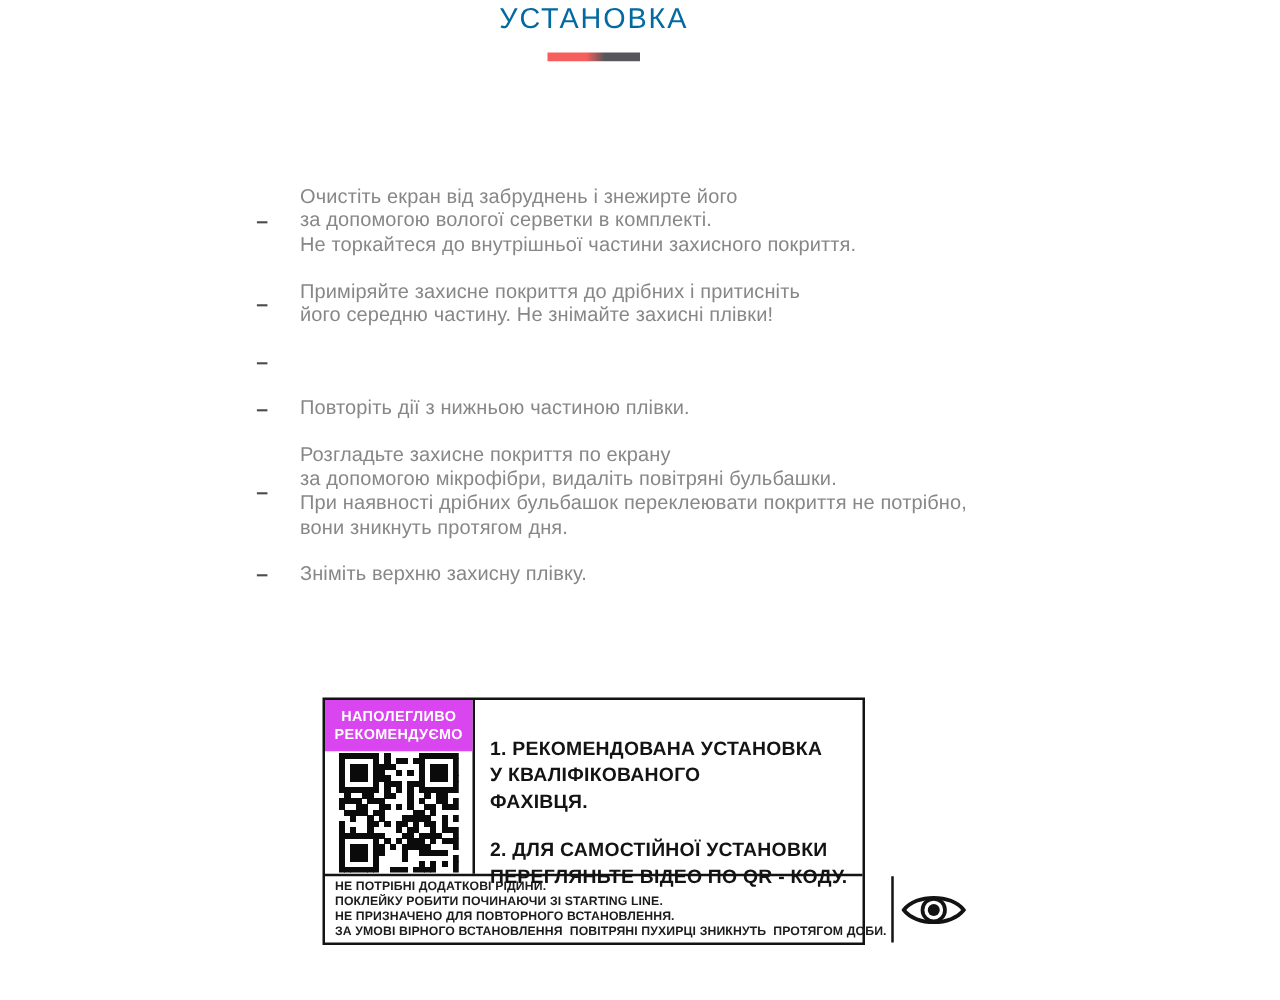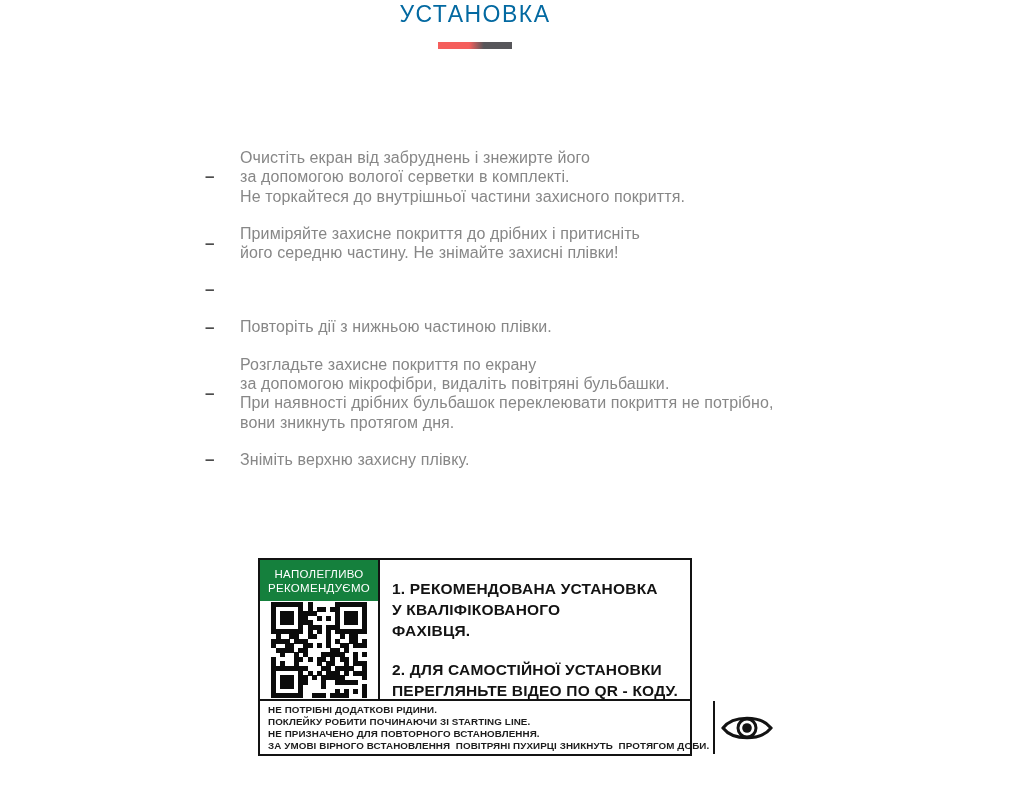--- a/index.html
+++ b/index.html
@@ -74,39 +74,39 @@
     height: 139px;
   }
   .rec-left {
     flex: 0 0 118px;
     width: 118px;
     border-right: 2px solid #131313;
     display: flex;
     flex-direction: column;
   }
   .rec-badge {
-    background: #15803d;
+    background: #d946ef;
     color: #ffffff;
-    font-weight: 400;
+    font-weight: 700;
     font-size: 11.5px;
     line-height: 14px;
     letter-spacing: 0.3px;
     text-align: center;
     padding: 7px 2px 6px 2px;
     white-space: pre-line;
   }
   .qr-wrap {
     flex: 1;
     display: flex;
     align-items: center;
     justify-content: center;
   }
   .rec-right {
     flex: 1;
-    padding: 18px 8px 8px 12px;
+    padding: 29px 8px 8px 12px;
   }
   .rec-right p {
     margin: 0;
     font-weight: 700;
     font-size: 15.5px;
     line-height: 21px;
     letter-spacing: 0.2px;
     white-space: pre-line;
   }
   .rec-right p + p { margin-top: 18px; }

